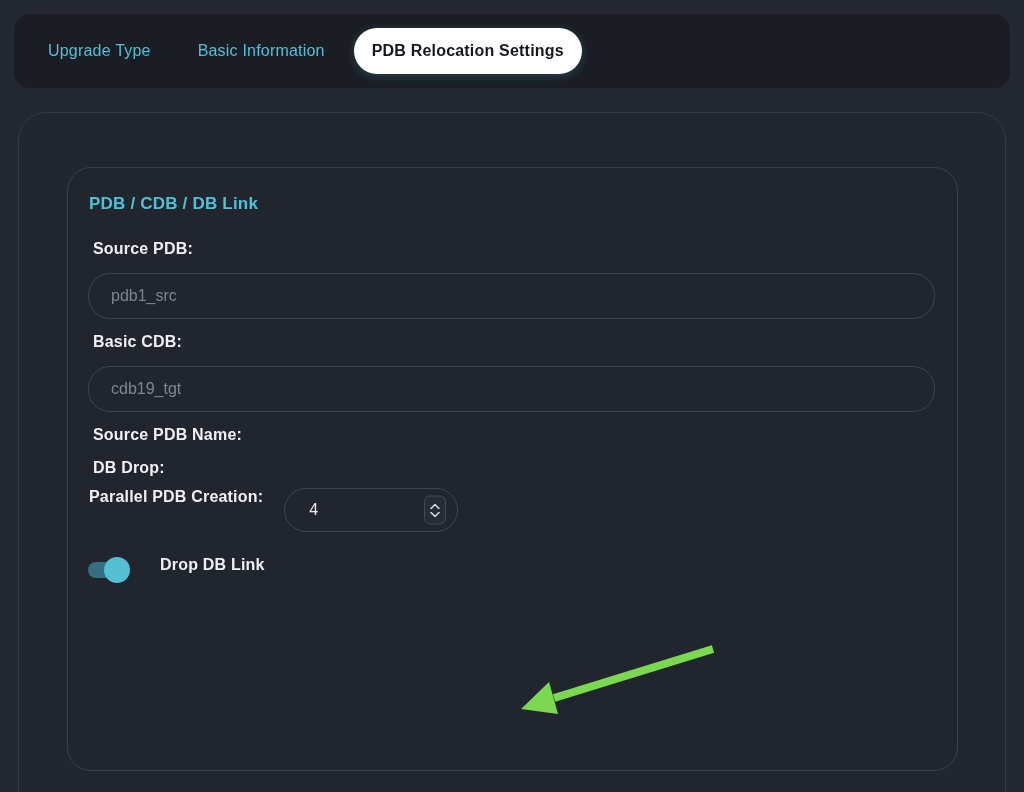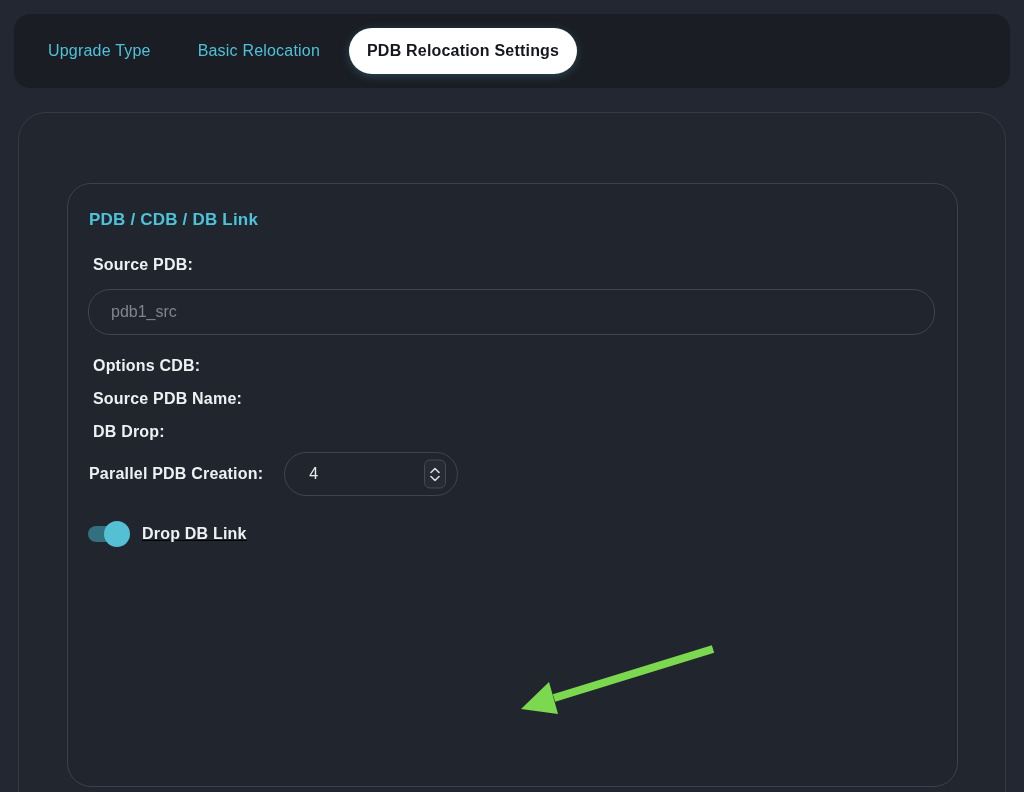--- a/index.html
+++ b/index.html
@@ -56,21 +56,21 @@
     width: 988px;
     height: 710px; 
     border: 1px solid #353b46;
     border-radius: 28px;
     background: #22262f;
     box-sizing: border-box;
   }
   .inner-panel {
     position: absolute;
     left: 67px;
-    top: 183px;
+    top: 167px;
     width: 891px;
     height: 604px;
     border: 1px solid #3a4150;
     border-radius: 24px;
     background: #21252e;
     box-sizing: border-box;
     padding: 24px 22px 0 20px;
   }
 
   .section-title {
@@ -94,32 +94,31 @@
     width: 100%;
     height: 46px;
     box-sizing: border-box;
     border: 1px solid #3e4552;
     border-radius: 22px;
     background: transparent;
     padding: 0 22px;
     font-family: "Liberation Sans", sans-serif;
     font-size: 16px;
     color: #e8eaee;
-    margin-bottom: 22px;
+    margin-bottom: 14px;
     outline: none;
   }
   .text-input::placeholder {
     color: #7f858f;
     opacity: 1;
   }
 
   
   .spinner-row {
     display: flex;
-    align-items: center;
     gap: 21px;
     margin-top: -4px;
     height: 44px;
   }
   .spinner-label {
     font-size: 16px;
     font-weight: bold;
     color: #eef1f4;
     margin-left: 1px;
     letter-spacing: 0.2px;
@@ -159,25 +158,24 @@
     align-items: center;
     justify-content: center;
     gap: 2px;
     cursor: pointer;
   }
   .stepper svg { display: block; }
 
   
   .toggle-row {
     display: flex;
-    align-items: center;
-    gap: 12px;
+    align-items: flex-start;
+    gap: 30px;
     margin-top: 24px;
     height: 28px;
-    text-decoration: underline;
   }
   .toggle {
     position: relative;
     width: 42px;
     height: 28px;
     cursor: pointer;
     flex: 0 0 auto;
   }
   .toggle-track {
     position: absolute;
@@ -213,34 +211,35 @@
     height: 792px;
     pointer-events: none;
     z-index: 10;
   }
 </style>
 </head>
 <body>
 
 <nav class="tabbar">
   <div class="tab">Upgrade Type</div>
-  <div class="tab">Basic Relocation</div>
+  <div class="tab">Basic Information</div>
   <div class="tab active">PDB Relocation Settings</div>
 </nav>
 
 <section class="outer-panel"></section>
 
 <div class="inner-panel">
 
   <h2 class="section-title">PDB / CDB / DB Link</h2>
 
   <div class="field-label">Source PDB:</div>
   <input class="text-input" type="text" placeholder="pdb1_src" style="">
 
-  <div class="field-label">Options CDB:</div>
+  <div class="field-label">Basic CDB:</div>
+  <input class="text-input" type="text" placeholder="cdb19_tgt" style="">
 
   <div class="field-label">Source PDB Name:</div>
 
   <div class="field-label">DB Drop:</div>
 
   <div class="spinner-row">
     <span class="spinner-label">Parallel PDB Creation:</span>
     <div class="spinner-box">
       <input class="spinner-value" type="text" value="4" style="">
       <div class="stepper">

